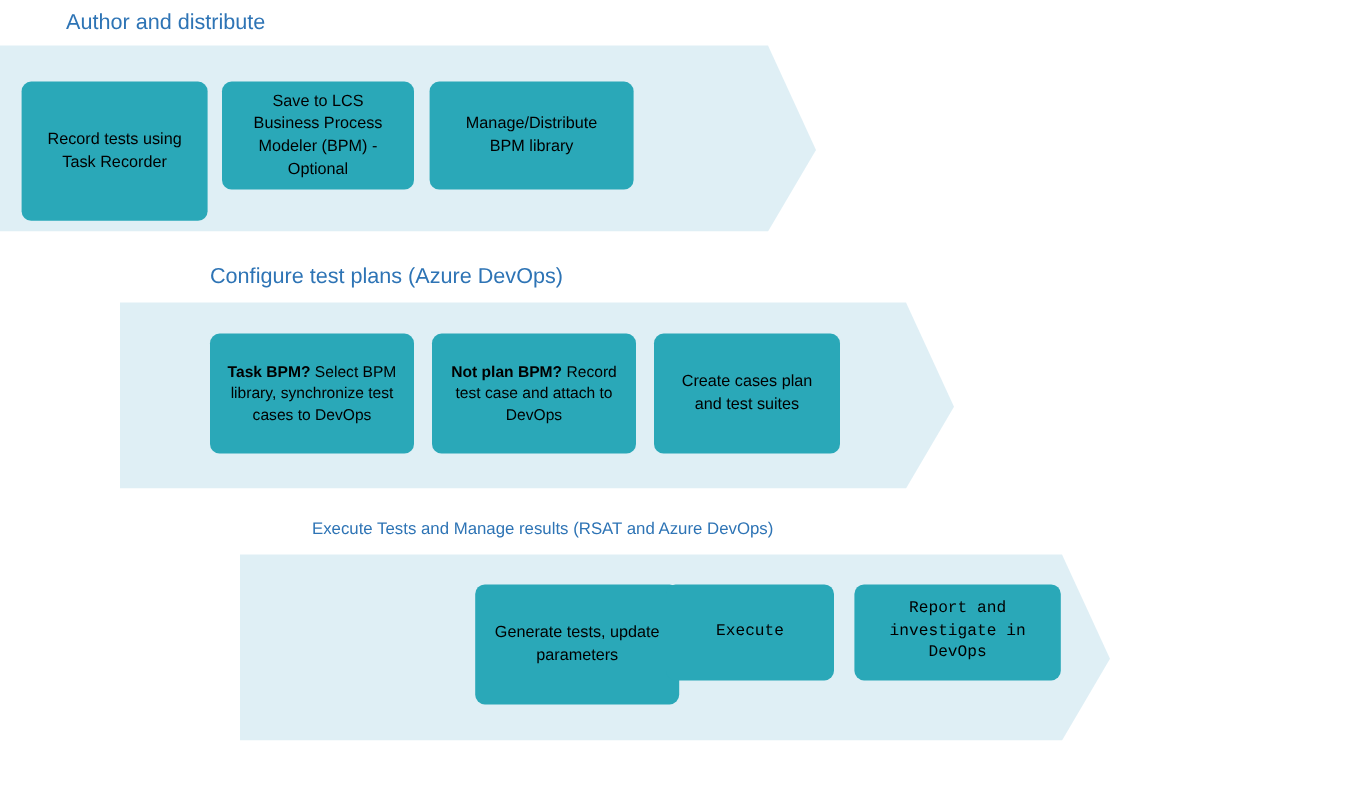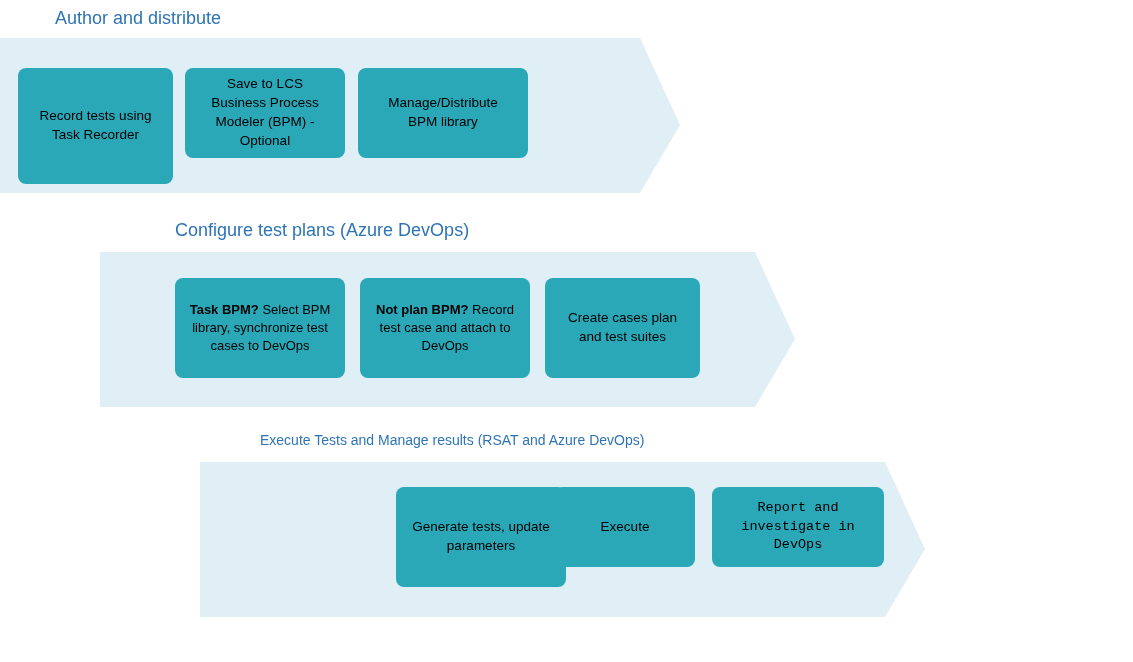--- a/index.html
+++ b/index.html
@@ -99,21 +99,21 @@
   </div>
 
   <div class="teal-box" style="left:545px; top:278px; width:155px; height:100px;">
     <span>Create cases plan and test suites</span>
   </div>
 
   <div class="teal-box" style="left:368px; top:487px; width:170px; height:100px;margin-left:28px;">
     <span>Generate tests, update parameters</span>
   </div>
 
-  <div class="teal-box" style="left:555px; top:487px; width:140px; height:80px;">
+  <div class="teal-box" style="left:555px; top:487px; width:140px; height:80px;font-family:Liberation Mono, monospace;">
     <span>Execute</span>
   </div>
 
   <div class="teal-box" style="left:712px; top:487px; width:172px; height:80px;font-family:Liberation Mono, monospace;">
     <span>Report and investigate in DevOps</span>
   </div>
 
 </div>
 
 </body></html>

